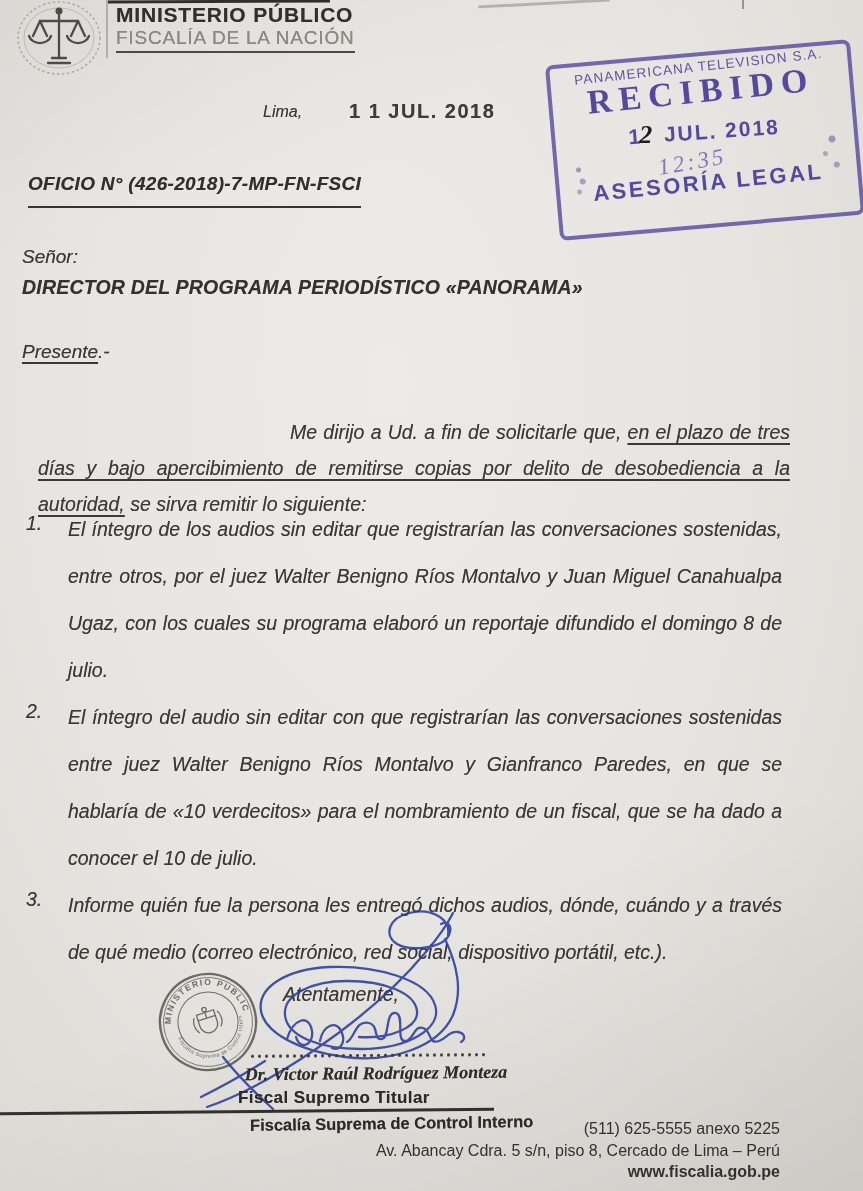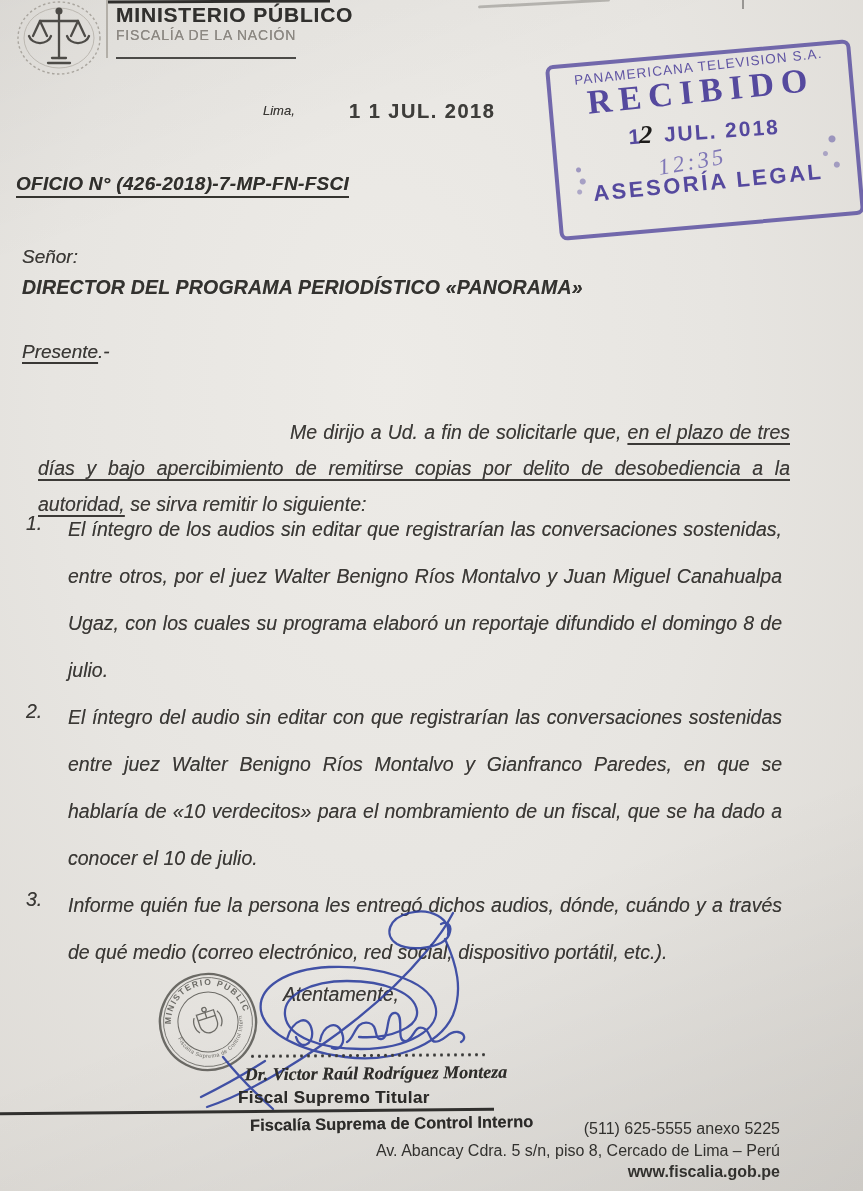--- a/index.html
+++ b/index.html
@@ -12,21 +12,21 @@
     color:#3a3835;
   }
   .abs{position:absolute;}
   .soft{text-shadow:0 0 0.6px rgba(55,53,50,0.55);}
 
   
   .top-partial-line{left:108px;top:0;width:222px;height:3px;background:#2f2e2c;transform:rotate(-0.3deg);}
   .top-tick{left:742px;top:0;width:2px;height:9px;background:rgba(90,88,85,0.55);}
   .scan-smudge{left:478px;top:2px;width:132px;height:3px;background:rgba(120,117,112,0.45);transform:rotate(-3deg);border-radius:2px;}
   .org-name{left:116px;top:3px;font-size:21px;font-weight:bold;letter-spacing:0.8px;color:#31302e;text-align:right;}
-  .org-sub{left:116px;top:27px;font-size:14px;letter-spacing:0.8px;color:#8d8983;border-bottom:2.4px solid #4b4a47;padding-bottom:14px;}
+  .org-sub{left:116px;top:27px;font-size:19px;letter-spacing:0.8px;color:#8d8983;border-bottom:2.4px solid #4b4a47;padding-bottom:2px;}
   .hdr-divider{left:106px;top:0;width:2px;height:58px;background:#b3afa8;}
 
   
   .stamp{
     left:552px;top:52px;width:298px;height:168px;
     border:4px solid rgba(84,73,158,0.8);border-radius:8px;
     transform:rotate(-5deg);
     color:#55499e;
     display:flex;flex-direction:column;align-items:center;
   }
@@ -39,24 +39,24 @@
   .stamp-blot-l{left:14px;top:96px;width:16px;height:34px;position:absolute;
     background:radial-gradient(circle at 40% 20%, rgba(84,73,158,.5) 2px, transparent 3px),
                radial-gradient(circle at 60% 55%, rgba(84,73,158,.45) 2.5px, transparent 3.5px),
                radial-gradient(circle at 35% 85%, rgba(84,73,158,.4) 2px, transparent 3px);}
   .stamp-blot-r{right:12px;top:88px;width:26px;height:40px;position:absolute;
     background:radial-gradient(circle at 60% 15%, rgba(84,73,158,.5) 3px, transparent 4px),
                radial-gradient(circle at 30% 50%, rgba(84,73,158,.4) 2px, transparent 3px),
                radial-gradient(circle at 70% 80%, rgba(84,73,158,.45) 2.5px, transparent 3.5px);}
 
   
-  .dateline-city{left:263px;top:103px;font-size:13px;font-style:italic;}
+  .dateline-city{left:263px;top:103px;font-size:16px;font-style:italic;}
   .dateline-stamp{left:349px;top:100px;font-size:20px;font-weight:600;letter-spacing:1.5px;color:#3e3d3a;}
-  .oficio{left:16px;top:173px;font-size:19px;font-weight:bold;font-style:italic;letter-spacing:0.3px;
-          border-bottom:2px solid #35342f;padding-bottom:1px;color:#302f2c;}
+  .oficio{left:28px;top:173px;font-size:19px;font-weight:bold;font-style:italic;letter-spacing:0.3px;
+          border-bottom:2px solid #35342f;padding-bottom:11px;color:#302f2c;}
 
   
   .addr-senor{left:22px;top:246px;font-size:19px;font-style:italic;}
   .addr-title{left:22px;top:276px;font-size:19.5px;font-weight:bold;font-style:italic;letter-spacing:0.2px;color:#33322f;}
   .addr-street{left:22px;top:309px;font-size:19px;font-style:italic;}
   .addr-presente{left:22px;top:341px;font-size:19px;font-style:italic;}
   .u{text-decoration:underline;text-underline-offset:4px;text-decoration-thickness:1.6px;}
 
   
   .para{font-size:19.5px;font-style:italic;text-align:justify;color:#3c3a37;}

